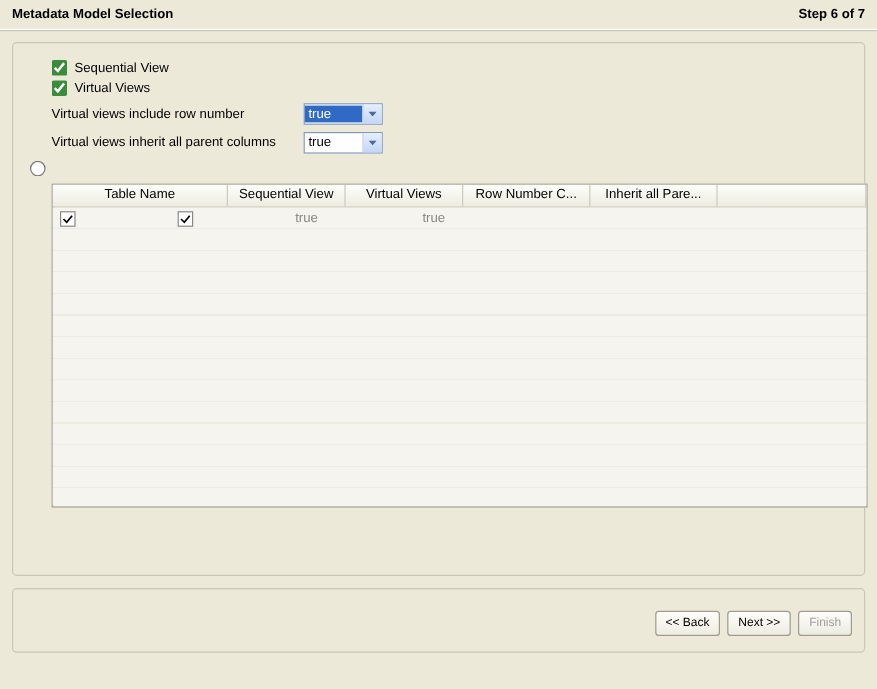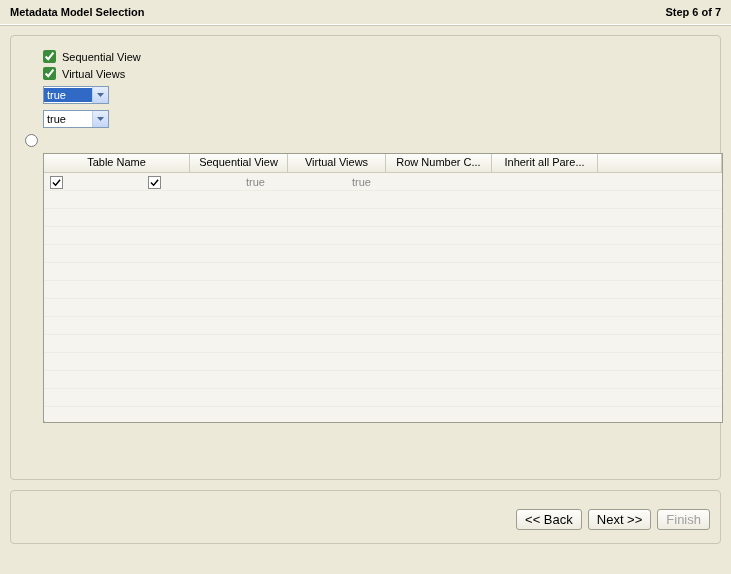--- a/index.html
+++ b/index.html
@@ -140,21 +140,21 @@
   .footer-panel {
     display: flex;
     justify-content: flex-end;
     gap: 6px;
     padding: 18px 10px;
     height: 54px;
     box-sizing: border-box;
   }
   button.btn {
     font-family: inherit;
-    font-size: 13px;
+    font-size: 10px;
     height: 21px;
     padding: 0 8px;
     border: 1px solid #9e9e8e;
     border-radius: 3px;
     background: linear-gradient(#fdfdfb, #eeece0);
     color: #000;
     cursor: pointer;
   }
   button.btn:disabled {
     color: #a0a0a0;
@@ -187,31 +187,33 @@
     <input type="checkbox" checked="" style="">
     <span>Sequential View</span>
   </div>
 
   <div class="row indent2">
     <input type="checkbox" checked="" style="">
     <span>Virtual Views</span>
   </div>
 
   <div class="form-row">
+    <span class="form-label">Virtual views include row number</span>
     <div class="select-wrap">
       <span class="select-val highlight">true</span>
       <span class="select-btn">
         <svg viewBox="0 0 7 4">
             <path d="M0 0 L3.5 4 L7 0 Z" fill="#4a6a9a"></path>
           </svg>
       </span>
     </div>
   </div>
 
   <div class="form-row">
+    <span class="form-label">Virtual views inherit all parent columns</span>
     <div class="select-wrap">
       <span class="select-val">true</span>
       <span class="select-btn">
         <svg viewBox="0 0 7 4">
             <path d="M0 0 L3.5 4 L7 0 Z" fill="#4a6a9a"></path>
           </svg>
       </span>
     </div>
   </div>
 

